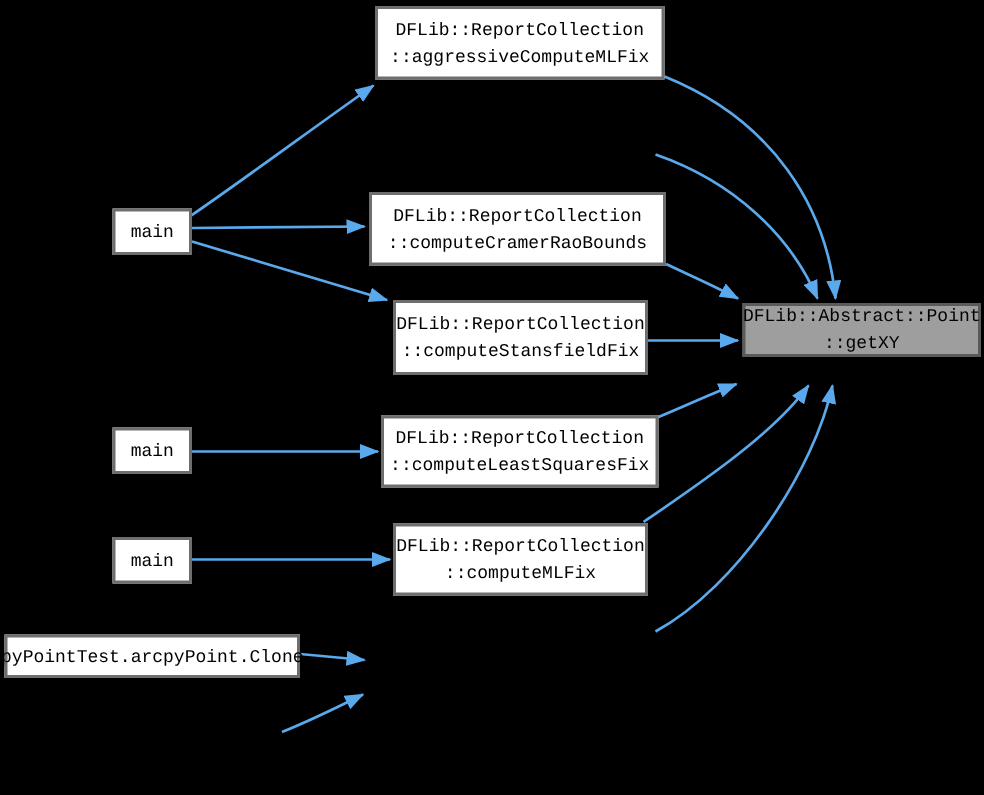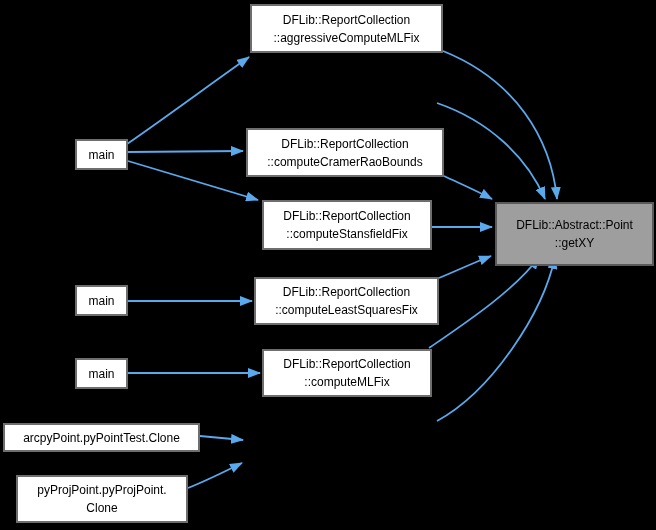--- a/index.html
+++ b/index.html
@@ -9,21 +9,21 @@
   html,body{margin:0;padding:0;}
   body{background:var(--bg);width:656px;height:530px;overflow:hidden;}
   .canvas{position:relative;width:656px;height:530px;background:var(--bg);}
   svg.edges{position:absolute;left:0;top:0;width:656px;height:530px;}
   .edge{stroke:var(--edge);stroke-width:1.8;fill:none;}
   .arrowhead{fill:var(--edge);}
   .node{
     position:absolute;box-sizing:border-box;
     background:var(--node-fill);border:2px solid var(--node-border);
     color:var(--text);
-    font-family:Liberation Sans, sans-serif;
+    font-family:Liberation Mono, monospace;
     font-size:12px;line-height:18px;
     display:flex;align-items:center;justify-content:center;
     text-align:center;white-space:pre-line;
     cursor:pointer;
   }
   .node.highlight{background:var(--hl-fill);border-color:var(--hl-border);cursor:default;}
 </style>
 </head>
 <body>
 
@@ -66,22 +66,20 @@
   <div class="node" style="left:75px;top:285px;width:53px;height:31px;">main</div>
 
   <div class="node" style="left:254px;top:277px;width:185px;height:48px;">DFLib::ReportCollection
 ::computeLeastSquaresFix</div>
 
   <div class="node" style="left:75px;top:358px;width:53px;height:31px;">main</div>
 
   <div class="node" style="left:262px;top:349px;width:170px;height:48px;">DFLib::ReportCollection
 ::computeMLFix</div>
 
-  <div class="node" style="left:3px;top:423px;width:197px;height:29px;">arcpyPoint.pyPointTest.Clone</div>
+  <div class="node" style="left:3px;top:423px;width:197px;height:29px;">pyPointTest.arcpyPoint.Clone</div>
 
 
-  <div class="node" style="left:16px;top:475px;width:172px;height:48px;">pyProjPoint.pyProjPoint.
-Clone</div>
 
-  <div class="node highlight" style="left:495px;top:202px;width:159px;height:64px;">DFLib::Abstract::Point
+  <div class="node highlight" style="left:495px;top:202px;width:159px;height:36px;">DFLib::Abstract::Point
 ::getXY</div>
 
 </div>
 
 </body></html>

